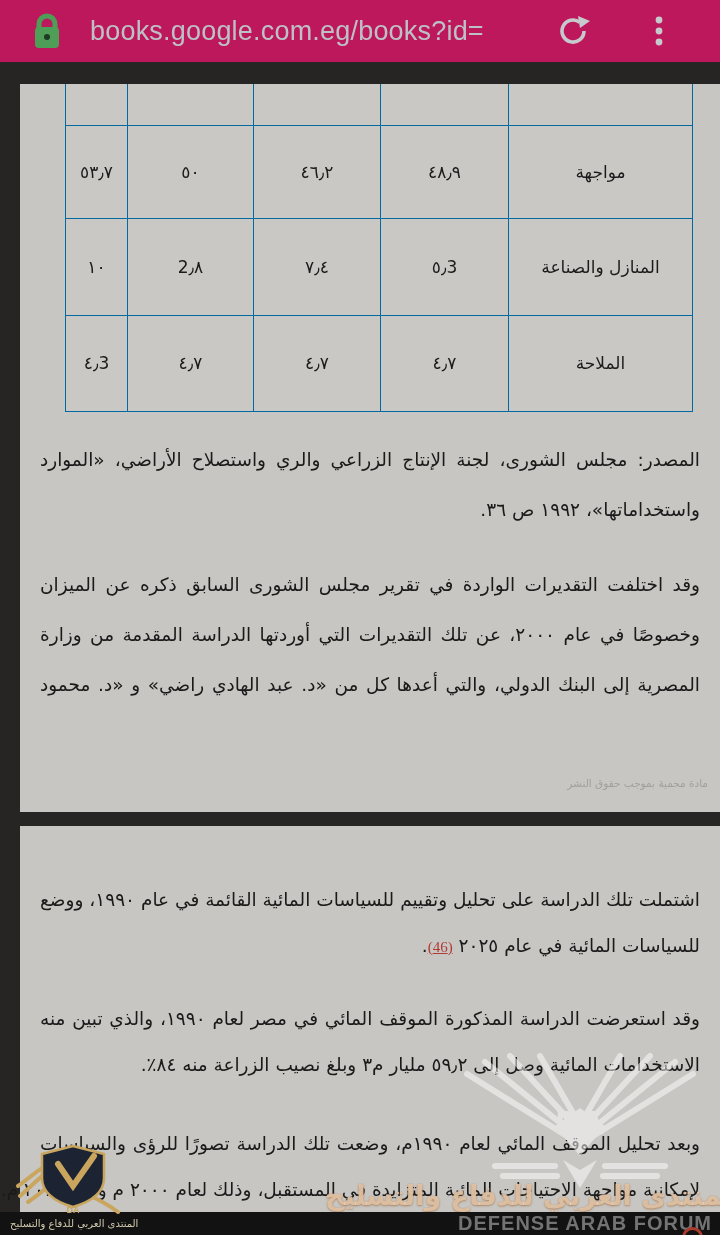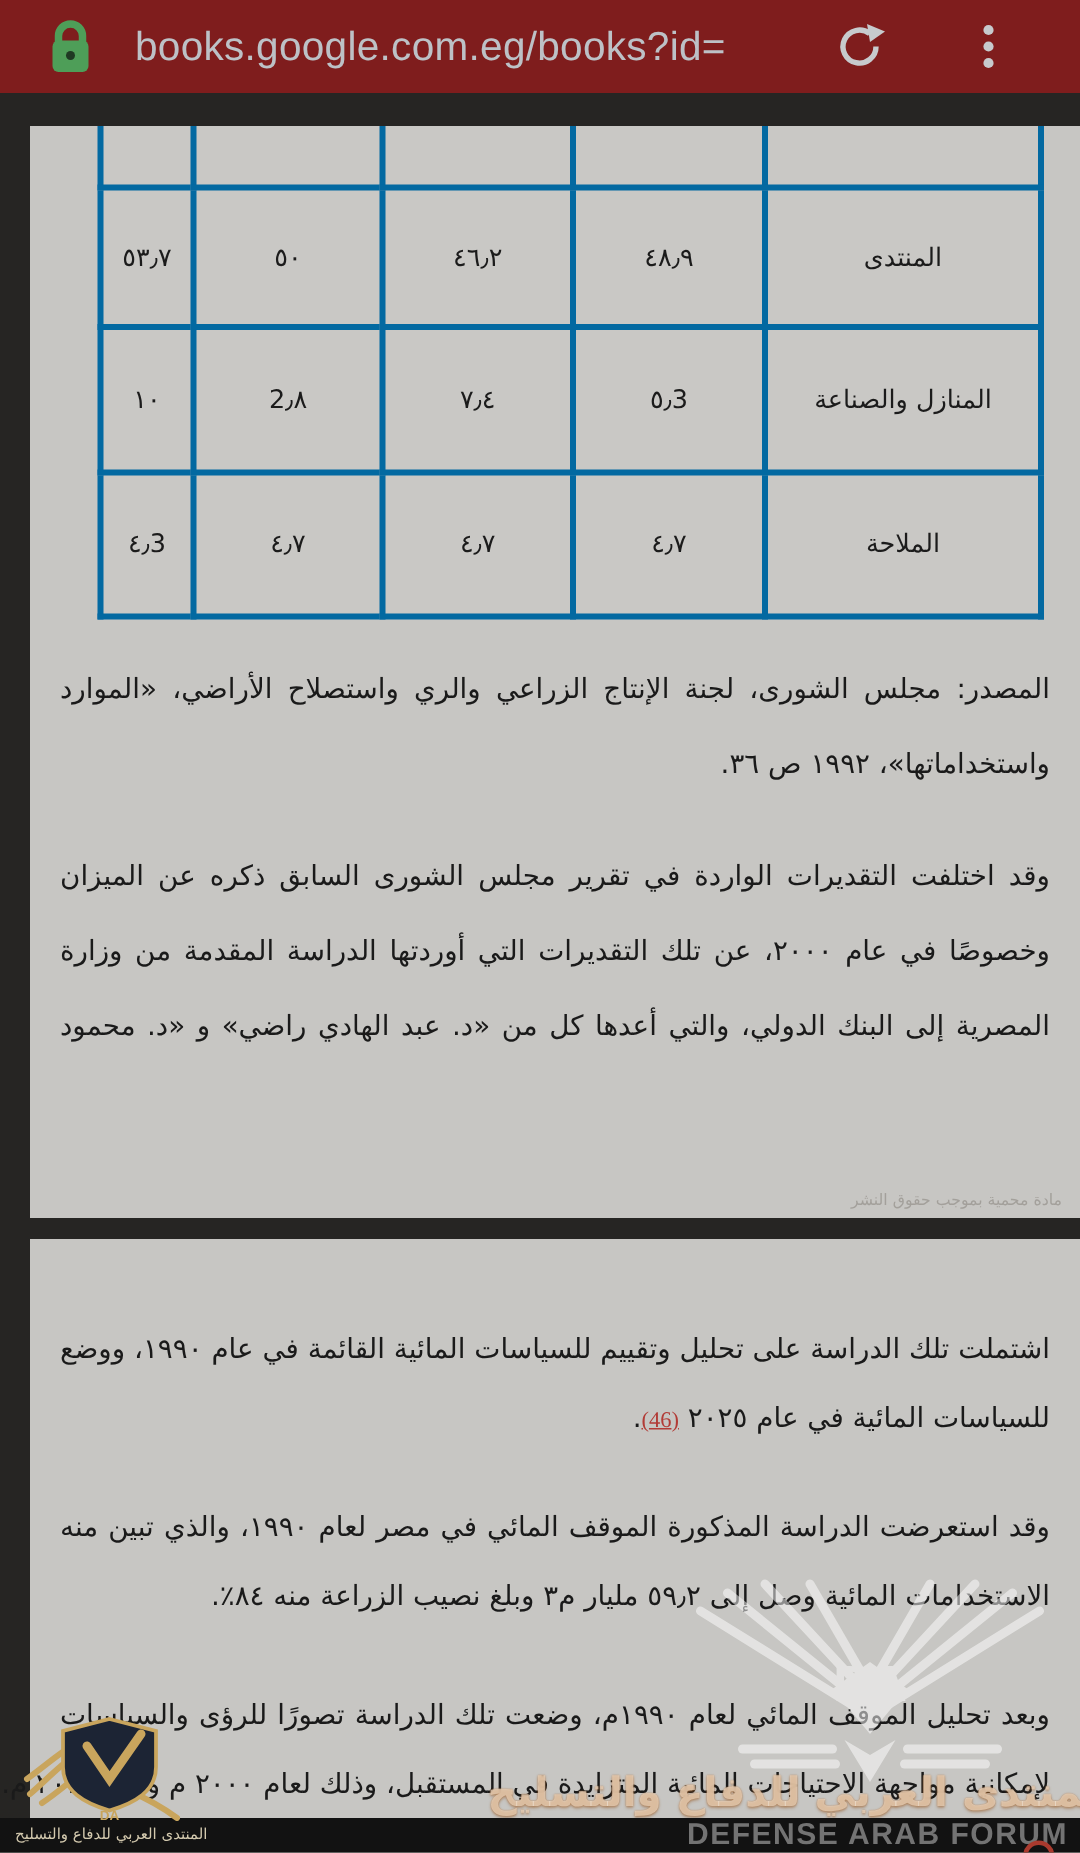--- a/index.html
+++ b/index.html
@@ -1,54 +1,54 @@
 <!DOCTYPE html>
 <html><head>
 <meta charset="utf-8">
 <style>
   html,body{margin:0;padding:0;}
   body{width:720px;height:1235px;position:relative;overflow:hidden;
        font-family:"DejaVu Sans",sans-serif;background:#2a2927;}
   .stage{position:absolute;inset:0;width:720px;height:1235px;overflow:hidden;}
 
   
-  .browser-bar{position:absolute;left:0;top:0;width:720px;height:62px;background:#7f1d1d;
+  .browser-bar{position:absolute;left:0;top:0;width:720px;height:62px;background:#be185d;
                display:flex;align-items:center;z-index:20;}
   .lock-wrap{width:34px;height:40px;margin-left:30px;flex:0 0 auto;}
   .url-text{margin-left:26px;font-size:27px;color:#bdc1c6;font-family:"Liberation Sans",sans-serif;
             white-space:nowrap;overflow:hidden;width:460px;letter-spacing:.2px;}
   .reload-wrap{width:38px;height:38px;margin-left:4px;flex:0 0 auto;}
   .menu-wrap{width:30px;height:40px;margin-left:52px;flex:0 0 auto;}
 
   
   .viewer{position:absolute;left:0;top:62px;width:720px;height:1173px;background:#262523;}
 
   
   .page{position:absolute;left:20px;width:700px;background:#c7c6c3;}
   .page1{top:84px;height:728px;}
   .page2{top:826px;height:409px;}
 
   
   .gtable{position:absolute;top:0;left:45px;border-collapse:collapse;direction:rtl;
           table-layout:fixed;background:#c9c8c5;}
-  .gtable td{border:4px solid #0369a1;text-align:center;vertical-align:middle;
+  .gtable td{border:1px solid #0369a1;text-align:center;vertical-align:middle;
              font-size:17px;color:#1b1b1b;padding:0;}
   .gtable .partial td{border-top:none;}
 
   
   .tblock{position:absolute;left:20px;right:20px;direction:rtl;color:#1a1a1a;}
   .ln{height:50px;line-height:50px;font-size:18.5px;white-space:nowrap;text-align:right;}
   .ln2{height:46px;line-height:46px;font-size:18.5px;white-space:nowrap;}
   .fill{text-align:justify;text-align-last:justify;white-space:normal;
         overflow:hidden;height:50px;}
   .fill2{text-align:justify;text-align-last:justify;white-space:normal;
          overflow:hidden;height:46px;}
   .footnote-link{color:#b23b36;text-decoration:underline;font-size:15px;
                  font-family:"Liberation Serif",serif;}
-  .copyright{position:absolute;right:12px;top:710px;font-size:10.5px;color:#a3a09b;
+  .copyright{position:absolute;right:12px;top:693px;font-size:10.5px;color:#a3a09b;
              direction:rtl;letter-spacing:.5px;}
 
   
   .eagle-wm{position:absolute;left:455px;top:1048px;z-index:6;opacity:.5;}
   .forum-wm-text{position:absolute;left:325px;top:1180px;z-index:7;width:460px;
       direction:rtl;text-align:left;font-size:27px;font-weight:bold;white-space:nowrap;
       color:rgba(248,244,236,.55);
       text-shadow:0 0 1px rgba(186,120,60,.9),0 1px 2px rgba(150,90,40,.5);}
   .bottom-bar{position:absolute;left:0;top:1212px;width:720px;height:23px;background:#121212;
               z-index:10;display:flex;align-items:center;justify-content:space-between;}
@@ -102,21 +102,21 @@
       </colgroup>
       <tbody>
           <tr class="partial" style="height:41px">
         <td></td>
         <td></td>
         <td></td>
         <td></td>
         <td></td>
       </tr>
       <tr style="height:93px">
-        <td>المنتدى</td>
+        <td>مواجهة</td>
         <td>٤٨٫٩</td>
         <td>٤٦٫٢</td>
         <td>٥٠</td>
         <td>٥٣٫٧</td>
       </tr>
       <tr style="height:97px">
         <td>المنازل والصناعة</td>
         <td>٥٫3</td>
         <td>٧٫٤</td>
         <td>2٫٨</td>

